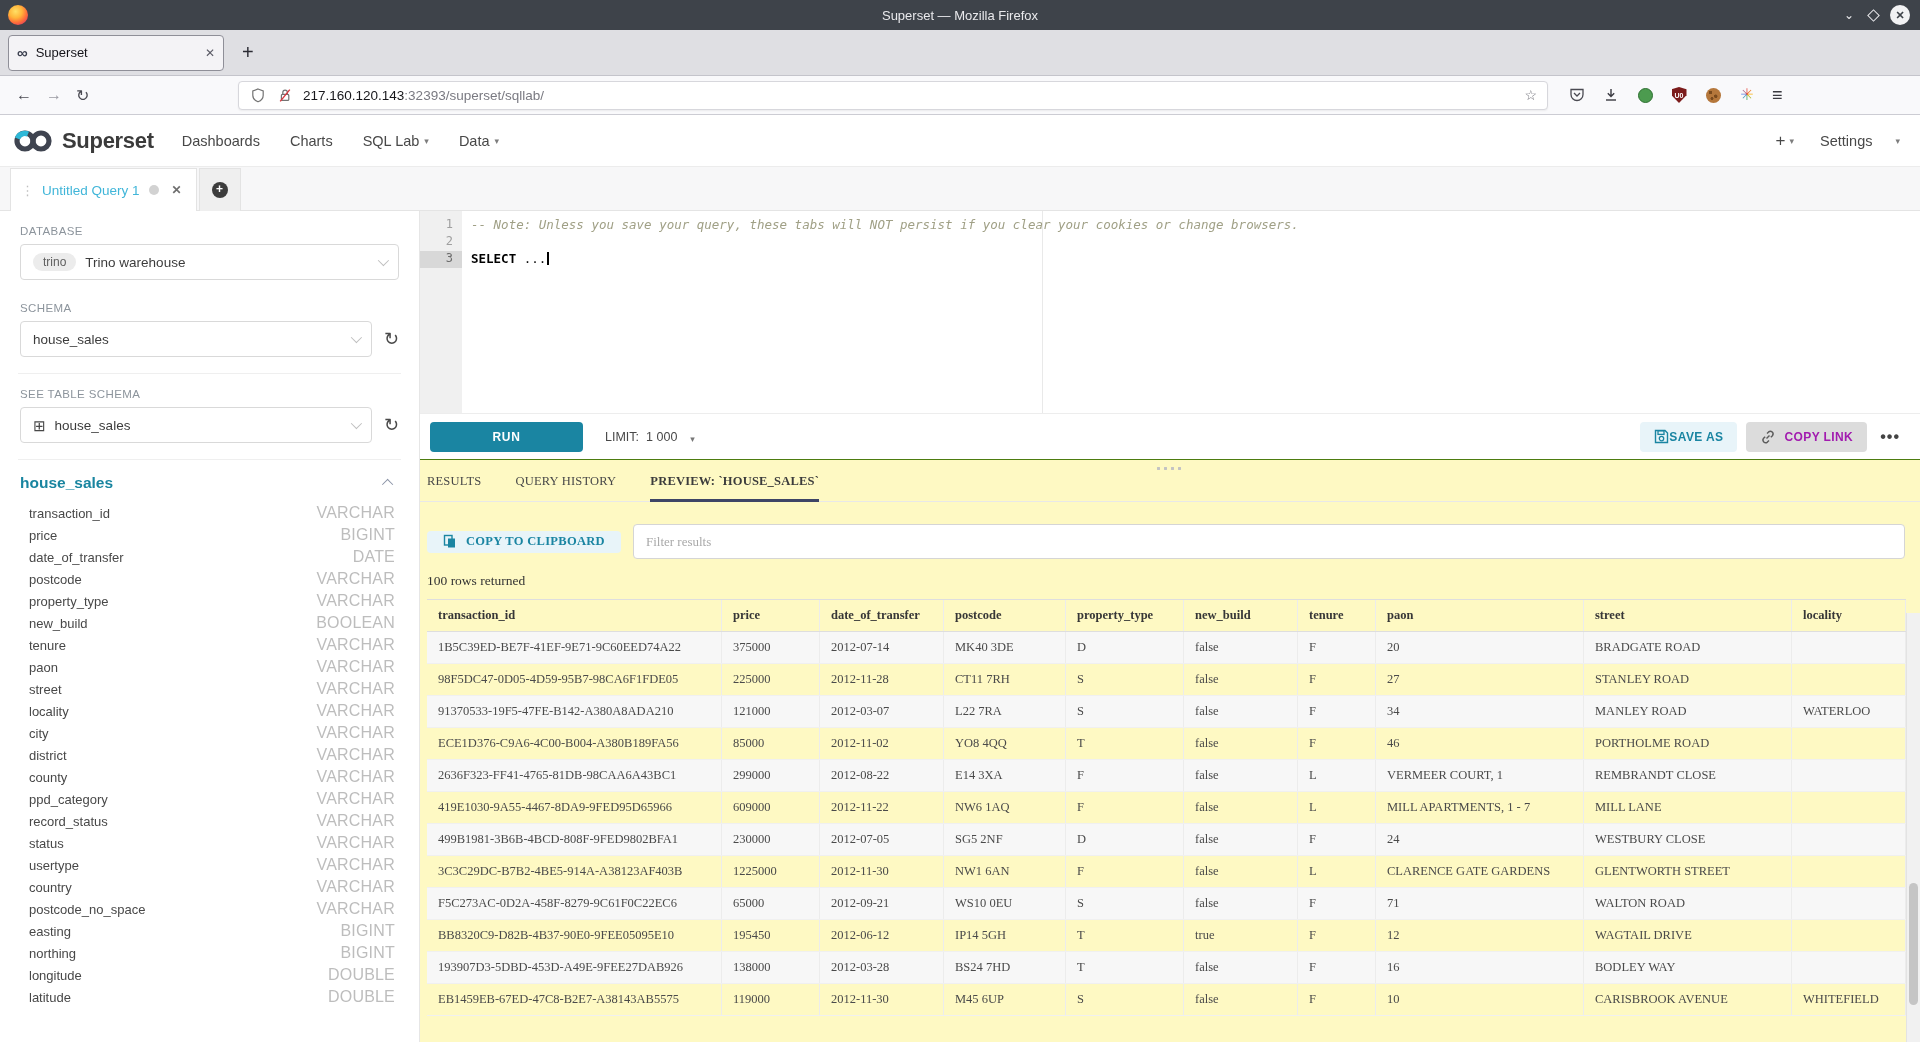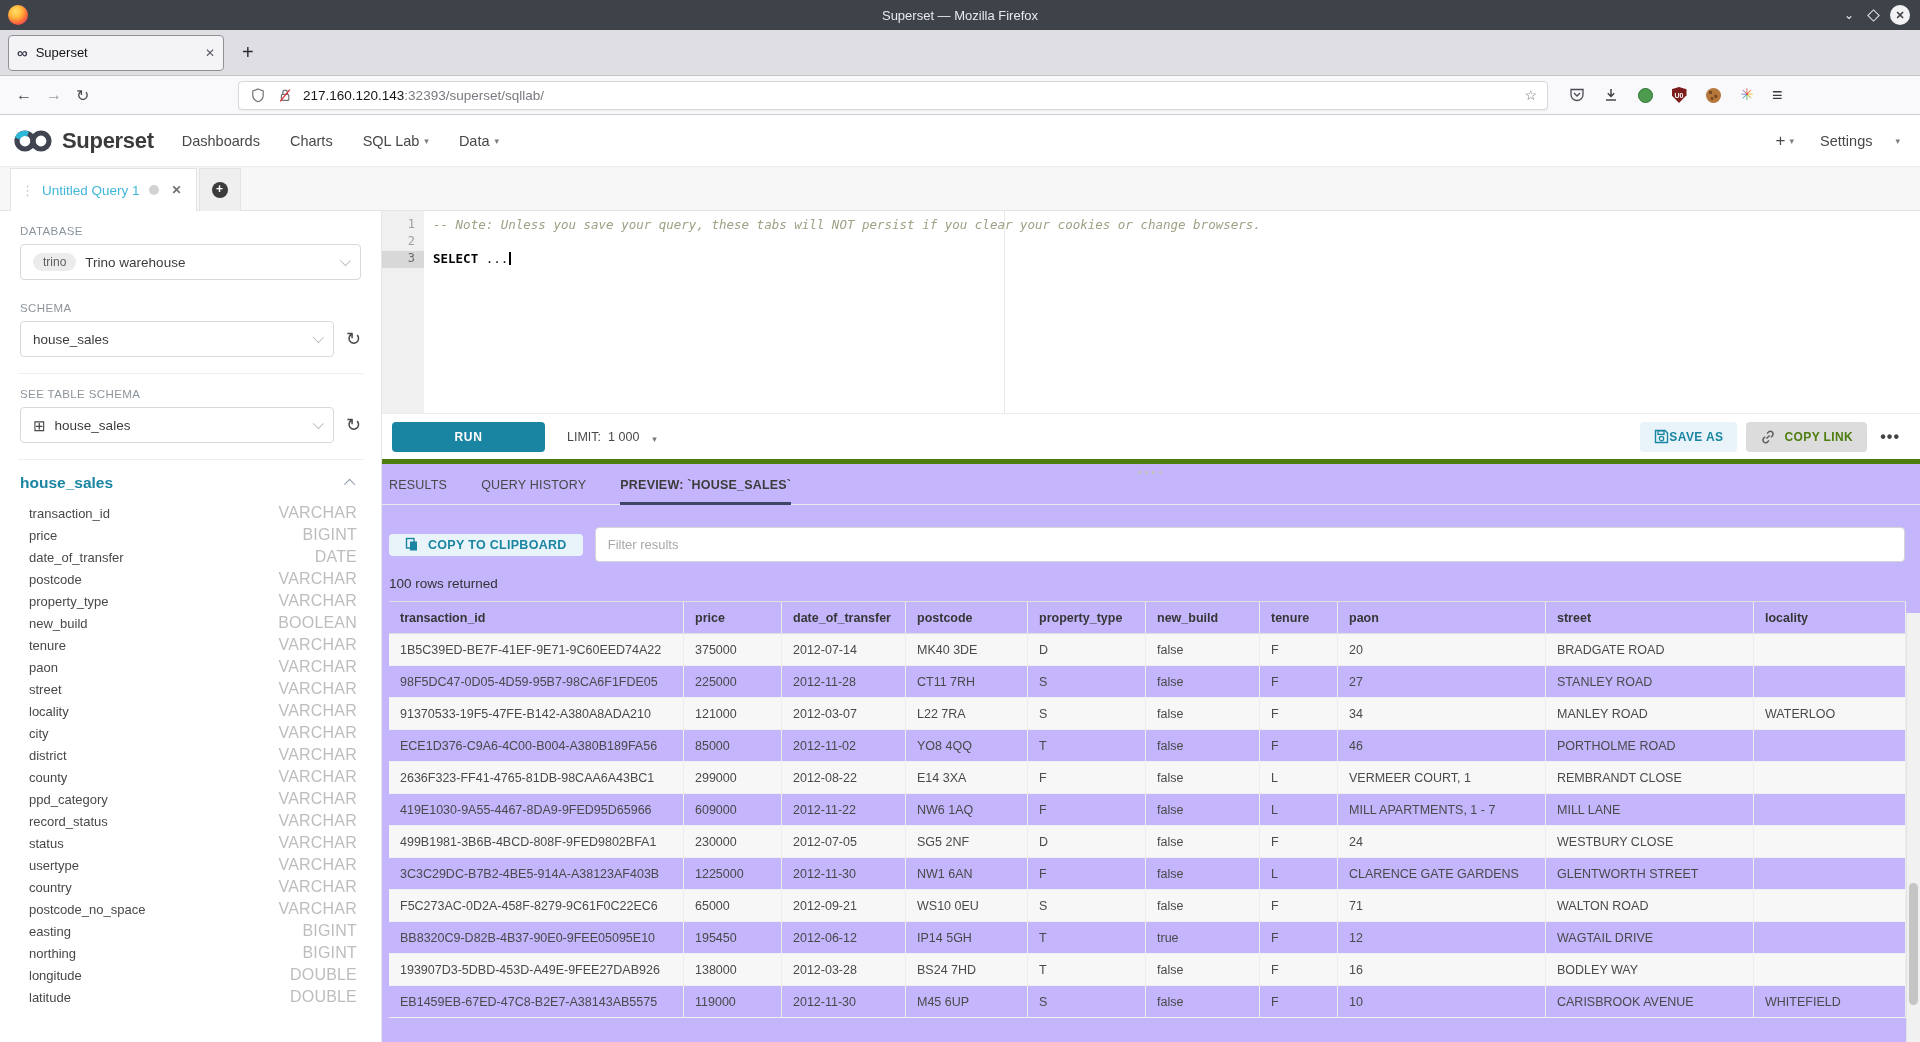--- a/index.html
+++ b/index.html
@@ -57,21 +57,21 @@
   .qtab { height:43px; background:#fff; border:1px solid #e3e3e3; border-bottom:none; display:flex; align-items:center; gap:9px; padding:0 14px 0 10px; position:relative; top:1px; }
   .qtab-grip { color:#bfbfbf; font-size:13px; letter-spacing:-1px; }
   .qtab-title { color:#41b6d9; font-size:13.5px; }
   .qtab-dot { width:10px; height:10px; border-radius:50%; background:#d2d2d2; }
   .qtab-close { color:#6e6e6e; font-size:12px; font-weight:bold; margin-left:4px; }
   .qtab-add { width:42px; height:43px; background:#efefef; border:1px solid #e3e3e3; border-bottom:none; display:flex; align-items:center; justify-content:center; position:relative; top:1px; margin-left:2px; }
   .qtab-add-circle { width:16px; height:16px; border-radius:50%; background:#3c3c3c; color:#fff; font-size:12px; line-height:15px; text-align:center; font-weight:bold; }
 
   
   .main { display:flex; height:831px; }
-  .leftpanel { width:382px; border-right:1px solid #e6e6e6; padding:14px 20px 0 20px; background:#fff; flex-shrink:0; overflow:hidden; }
+  .leftpanel { width:420px; border-right:1px solid #e6e6e6; padding:14px 20px 0 20px; background:#fff; flex-shrink:0; overflow:hidden; }
   .panel-label { font-size:11.5px; color:#8c949c; letter-spacing:.4px; margin-bottom:7px; }
   .select { height:36px; border:1px solid #d9d9d9; border-radius:4px; background:#fff; display:flex; align-items:center; padding:0 12px; gap:9px; }
   .select-row { display:flex; align-items:center; gap:12px; }
   .select-row .select { flex:1; }
   .chev { width:8px; height:8px; border-right:1.6px solid #bfbfbf; border-bottom:1.6px solid #bfbfbf; transform:rotate(45deg) translateY(-2px); margin-left:auto; flex-shrink:0; }
   .pill { background:#ececec; border-radius:10px; padding:2px 10px; font-size:12px; color:#5f5f5f; }
   .select-text { font-size:13.5px; color:#3c3c3c; }
   .refresh-btn { font-size:18px; color:#4a4a4a; line-height:1; }
   .divider { height:1px; background:#efefef; margin:16px -2px 14px -2px; }
   .table-icon { font-size:15px; color:#484848; line-height:1; }
@@ -95,24 +95,24 @@
   .code-line .kw { font-weight:bold; color:#000; }
   .cursor { display:inline-block; width:1.5px; height:13px; background:#000; vertical-align:-2px; margin-left:1px; }
   .print-margin { position:absolute; left:622px; top:0; bottom:0; width:1px; background:#e9e9e9; }
 
   .editor-toolbar { height:46px; border-top:1px solid #ededed; display:flex; align-items:center; padding:0 16px 0 10px; gap:10px; background:#fff; }
   .run-btn { width:153px; height:30px; background:#1a85a2; color:#fff; border:none; border-radius:4px; font-size:12px; font-weight:bold; letter-spacing:.6px; font-family:inherit; }
   .limit-group { display:flex; align-items:flex-end; gap:7px; margin-left:12px; font-size:12.5px; color:#484848; }
   .limit-caret { font-size:9px; color:#777; margin-left:6px; }
   .toolbar-right { margin-left:auto; display:flex; align-items:center; gap:9px; }
   .saveas-btn { height:30px; background:#e8f4f9; border:none; border-radius:4px; color:#1a85a2; font-weight:bold; font-size:12px; letter-spacing:.4px; display:flex; align-items:center; padding:0 14px; font-family:inherit; }
-  .copylink-btn { height:30px; background:#dcdcdc; border:none; border-radius:4px; color:#4d7c0f; font-weight:bold; font-size:12px; letter-spacing:.4px; display:flex; align-items:center; gap:8px; padding:0 14px; font-family:inherit; }
+  .copylink-btn { height:30px; background:#dcdcdc; border:none; border-radius:4px; color:#a21caf; font-weight:bold; font-size:12px; letter-spacing:.4px; display:flex; align-items:center; gap:8px; padding:0 14px; font-family:inherit; }
   .more-btn { font-size:16px; font-weight:bold; color:#444; letter-spacing:1px; background:none; border:none; padding:0 4px; }
 
-  .south { flex:1; border-top:5px solid #4d7c0f; position:relative; background:#c4b5fd; min-height:0; }
+  .south { flex:1; border-top:1px solid #4d7c0f; position:relative; background:#fef9c3; min-height:0;font-family:Liberation Serif, serif; }
   .drag-handle { position:absolute; top:5px; left:50%; transform:translateX(-50%); width:30px; height:8px;
     background-image:radial-gradient(circle, #c3c3c3 1.4px, transparent 1.6px); background-size:7px 7px; }
   .south-tabs { display:flex; gap:34px; padding:14px 0 0 7px; border-bottom:1px solid #e8e8e8; }
   .stab { font-size:12.5px; color:#484848; letter-spacing:.2px; padding-bottom:12px; position:relative; }
   .stab.active { font-weight:bold; color:#3c3c3c; }
   .stab.active::after { content:""; position:absolute; left:0; right:0; bottom:-1px; height:3px; background:#3e4566; }
   .results-controls { display:flex; align-items:center; margin:22px 15px 0 7px; gap:12px; }
   .copyclip-btn { height:22px; background:#e8f4f9; border:none; border-radius:4px; color:#1a85a2; font-weight:bold; font-size:12.5px; letter-spacing:.3px; display:flex; align-items:center; gap:9px; padding:0 16px; font-family:inherit; flex-shrink:0; }
   .filter-input { flex:1; height:35px; border:1px solid #d5d5d5; border-radius:4px; padding:0 12px; font-size:13px; color:#333; font-family:inherit; }
   .filter-input::placeholder { color:#a9a9a9; }

